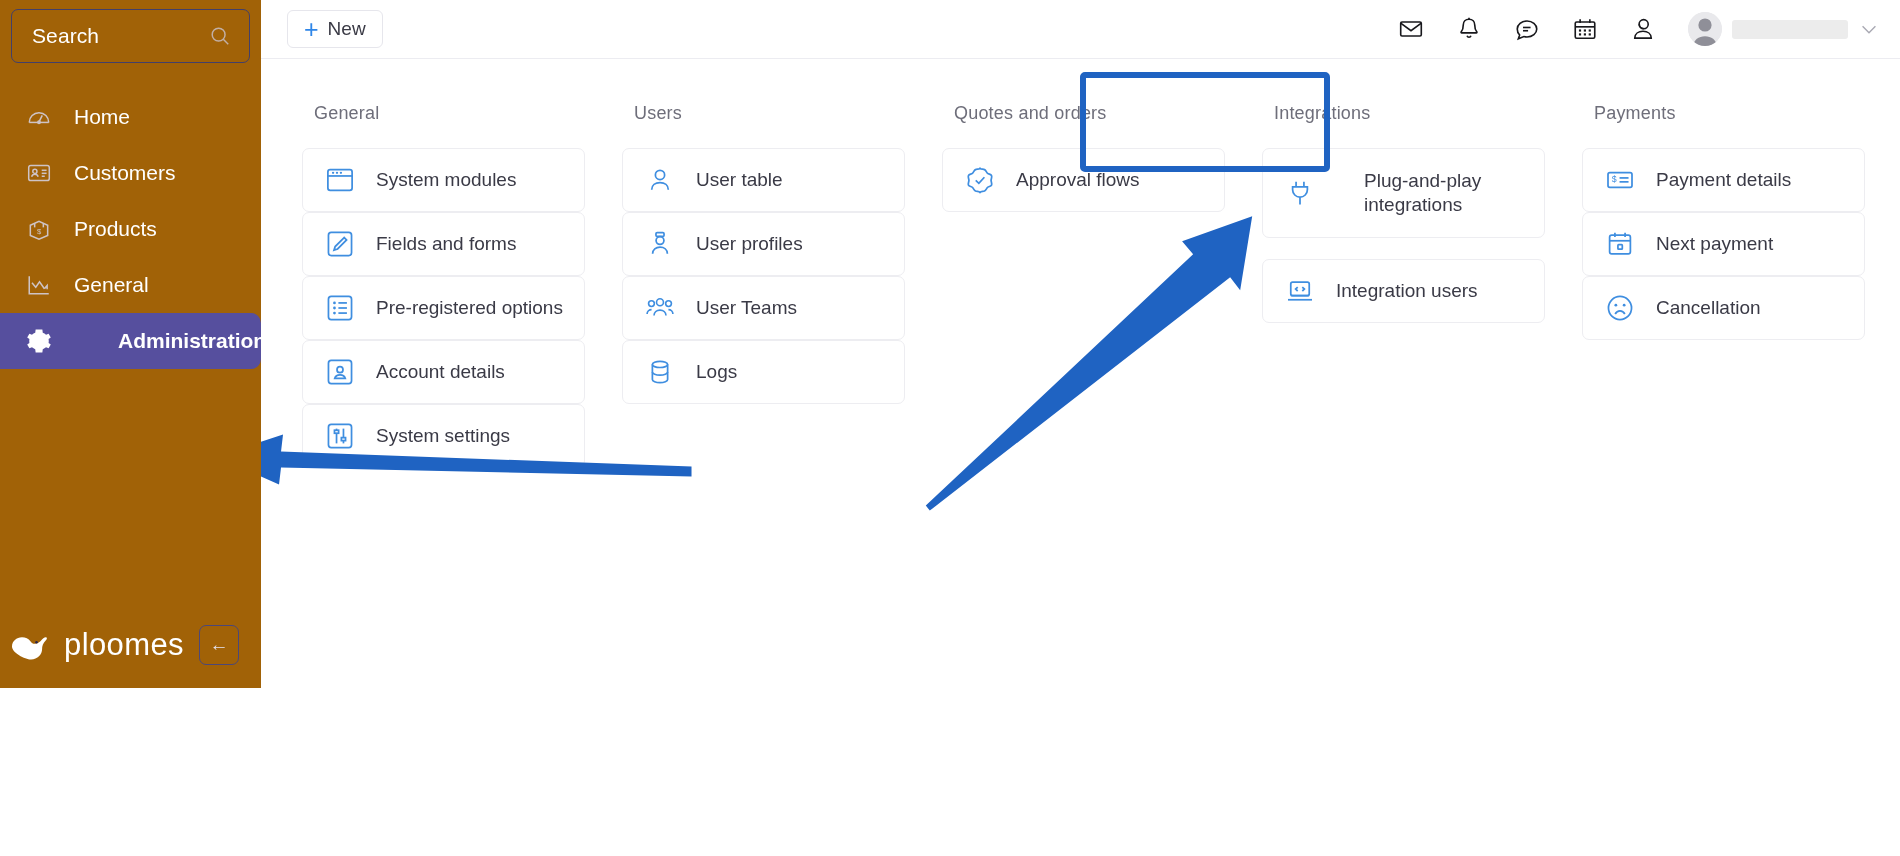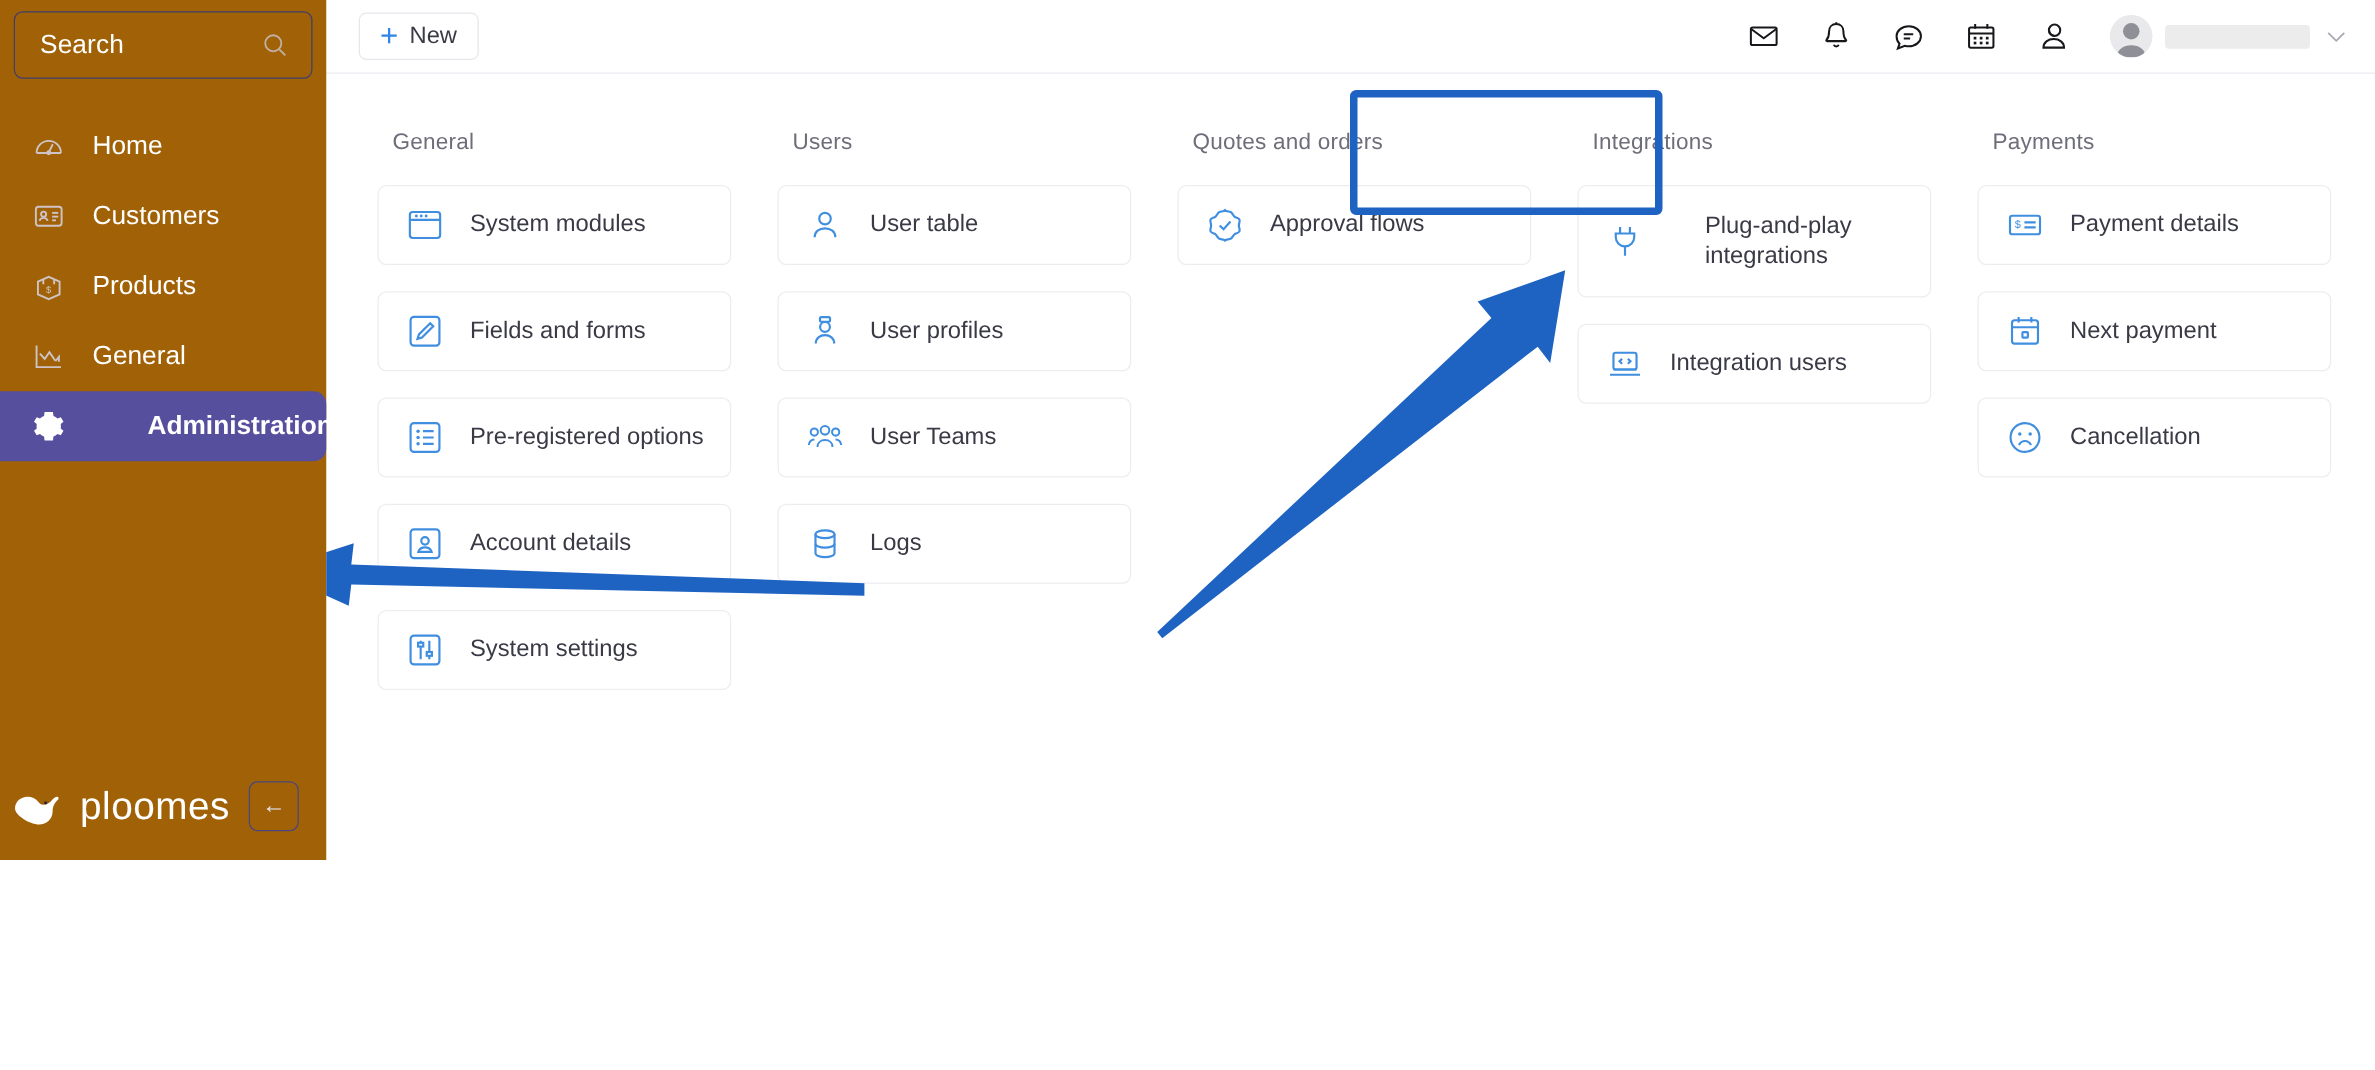--- a/index.html
+++ b/index.html
@@ -119,21 +119,20 @@
   .col-title {
     font-size: 18px; color: #6e6e7a; font-weight: 400;
     margin: 0 0 24px 12px; letter-spacing: .2px;
   }
   .card {
     width: 283px; height: 64px;
     border: 1px solid #ededf1; border-radius: 7px;
     background: #fff;
     display: flex; align-items: center;
     padding: 0 0 0 22px;
-    margin-bottom: 21px;
     cursor: pointer;
     position: relative;
   }
   .card .c-ico {
     width: 30px; height: 30px; flex: 0 0 30px;
     margin-right: 21px;
     color: #3f8ee0;
     display: flex; align-items: center; justify-content: center;
   }
   .card .c-label {

